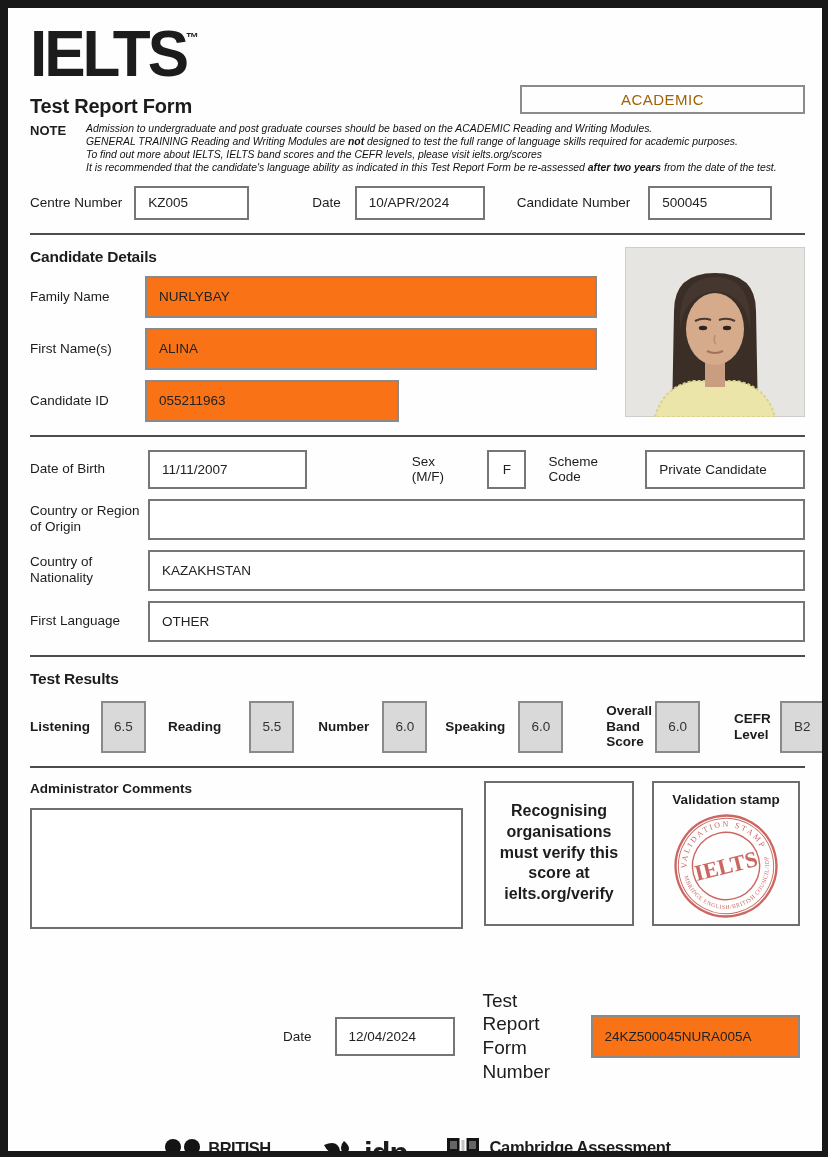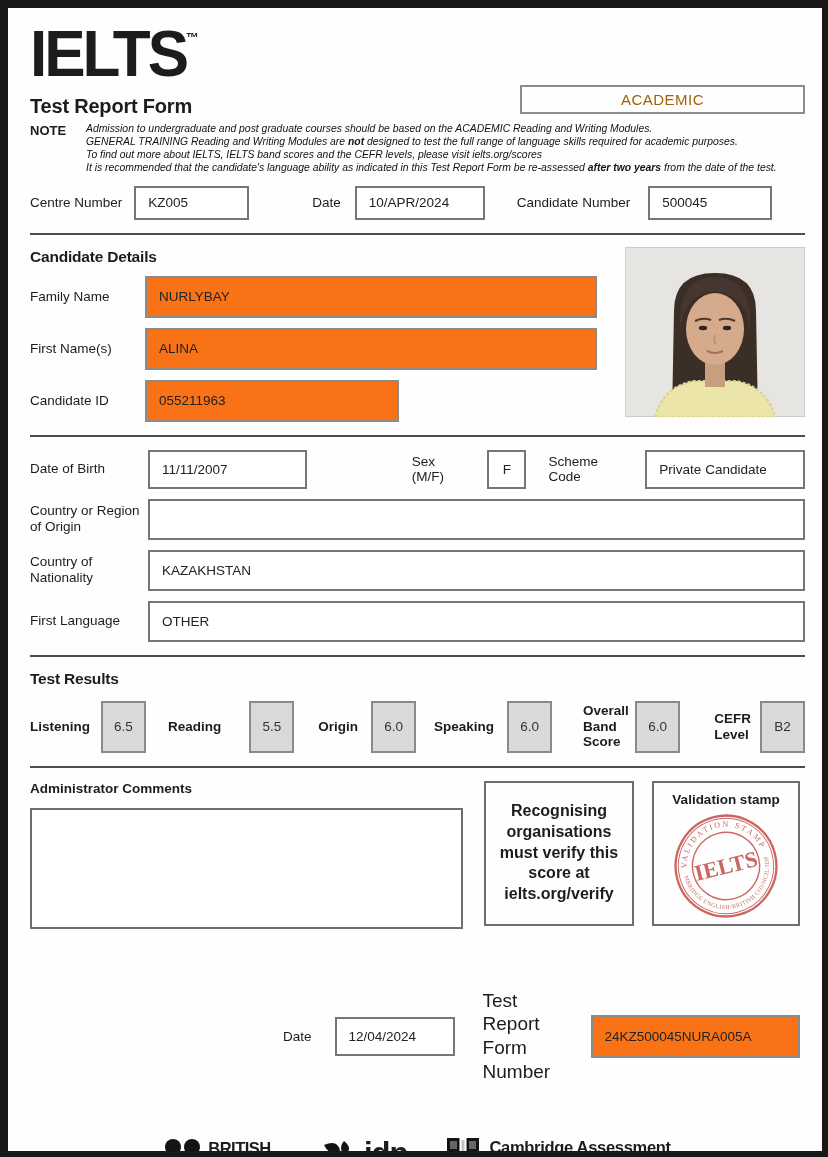--- a/index.html
+++ b/index.html
@@ -201,25 +201,25 @@
 
   <hr class="divider">
 
   <div>
     <div class="section-h">Test Results</div>
     <div class="scores">
       <span class="score-label">Listening</span>
       <span class="score-box" style="margin-left:11px;">6.5</span>
       <span class="score-label" style="margin-left:22px;">Reading</span>
       <span class="score-box" style="margin-left:28px;text-align:right;">5.5</span>
-      <span class="score-label" style="margin-left:24px;">Origin</span>
+      <span class="score-label" style="margin-left:24px;">Number</span>
       <span class="score-box" style="margin-left:13px;">6.0</span>
       <span class="score-label" style="margin-left:18px;">Speaking</span>
       <span class="score-box" style="margin-left:13px;">6.0</span>
-      <span class="score-label" style="margin-left:31px; width:59px;">Overall Band Score</span>
+      <span class="score-label" style="margin-left:43px; width:59px;">Overall Band Score</span>
       <span class="score-box" style="margin-left:3px;">6.0</span>
       <span class="score-label" style="margin-left:34px; width:44px;">CEFR Level</span>
       <span class="score-box" style="margin-left:9px;">B2</span>
     </div>
   </div>
 
   <hr class="divider">
 
   <div class="admin-wrap">
     <div class="admin-col">

